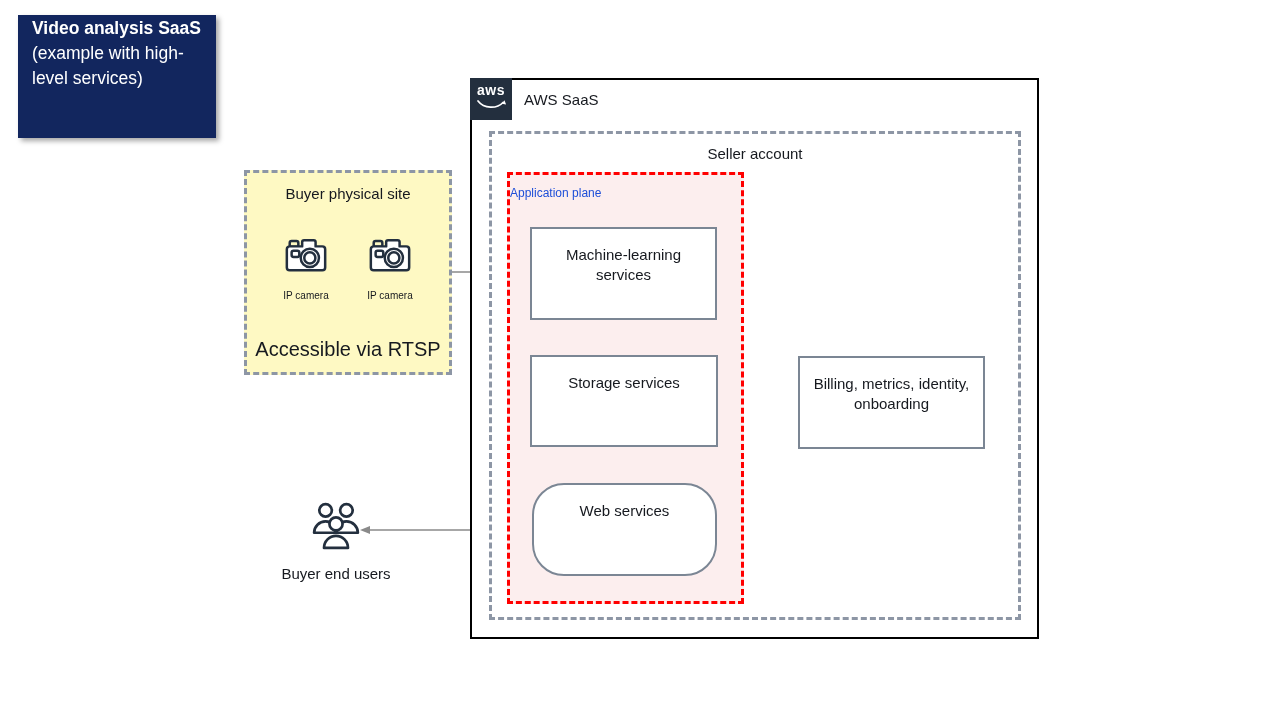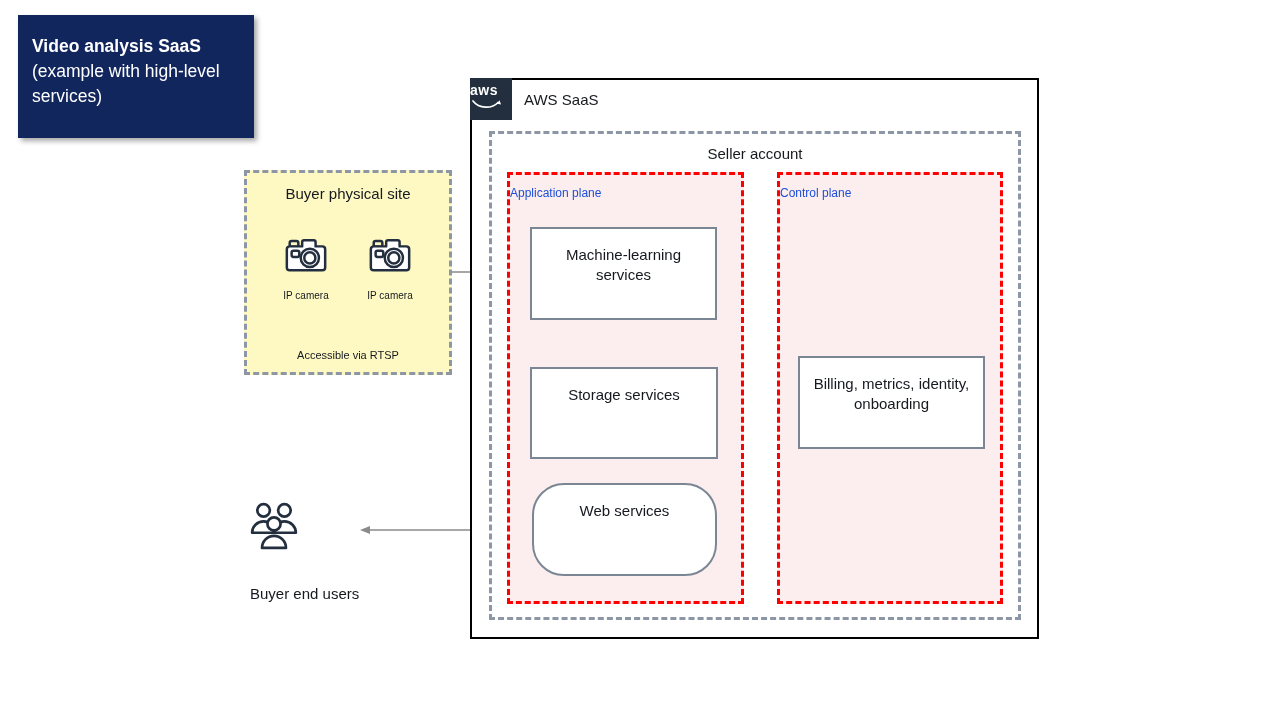--- a/index.html
+++ b/index.html
@@ -5,66 +5,66 @@
   * { margin:0; padding:0; box-sizing:border-box; }
   html,body { background:#ffffff; }
   body { font-family:"Liberation Sans", sans-serif; color:#16191f; }
   .canvas { position:relative; width:1280px; height:720px; background:#ffffff; overflow:hidden; }
 
   
   .connectors { position:absolute; left:0; top:0; width:1280px; height:720px; pointer-events:none; }
 
   
   .title-box {
-    position:absolute; left:18px; top:15px; width:236px; height:123px;
-    background:#12265E; color:#ffffff; padding:19px 14px;
+    position:absolute; left:18px; top:15px; width:198px; height:123px;
+    background:#12265E; color:#ffffff; padding:1px 14px;
     font-size:17.5px; line-height:25px;
     box-shadow:3px 3px 5px rgba(0,0,0,0.35);
   }
   .title-box .t-bold { font-weight:bold; }
 
   
   .aws-cloud { position:absolute; left:470px; top:78px; width:569px; height:561px; border:2px solid #000000; background:#ffffff; }
   .aws-logo {
     position:absolute; left:-2px; top:-2px; width:42px; height:42px;
-    background:#232F3E; color:#ffffff; text-align:left;
+    background:#232F3E; color:#ffffff; text-align:center;
   }
   .aws-logo .aws-word { display:block; font-size:14px; font-weight:bold; letter-spacing:0.5px; margin-top:5px; line-height:15px; }
   .aws-cloud-label { position:absolute; left:52px; top:11px; font-size:15px; color:#16191f; white-space:nowrap; }
 
   
   .seller { position:absolute; left:489px; top:131px; width:532px; height:489px; border:3px dashed #8D96A5; }
   .seller-label { position:absolute; left:0; top:11px; width:100%; text-align:center; font-size:15px; }
 
   
   .plane { position:absolute; border:3px dashed #FF0000; background:#FCEEEE; }
   .plane-app { left:507px; top:172px; width:237px; height:432px; }
   .plane-ctl { left:777px; top:172px; width:226px; height:432px; }
   .plane-label { position:absolute; left:0; top:11px; width:100%; text-align:left; font-size:12px; color:#1d4ed8; }
 
   
   .node {
     position:absolute; background:#ffffff; border:2px solid #7B8694;
     text-align:center; font-size:15px; line-height:20px; padding:16px 6px 0;
   }
   .node-ml      { left:530px; top:227px; width:187px; height:93px; }
-  .node-storage { left:530px; top:355px; width:188px; height:92px;margin-top:12px; }
+  .node-storage { left:530px; top:355px; width:188px; height:92px; }
   .node-web     { left:532px; top:483px; width:185px; height:93px;border-radius:32px; }
   .node-billing { left:798px; top:356px; width:187px; height:93px; }
 
   
   .buyer-site { position:absolute; left:244px; top:170px; width:208px; height:205px; border:3px dashed #8D96A5; background:#fef9c3; }
   .buyer-site-label { position:absolute; left:0; top:12px; width:100%; text-align:center; font-size:15px; }
   .camera-row { position:absolute; left:0; top:60px; width:100%; display:flex; justify-content:center; }
   .camera-block { width:84px; display:flex; flex-direction:column; align-items:center; }
   .camera-block .cam-label { margin-top:13px; font-size:10px; white-space:nowrap; }
-  .site-footer { position:absolute; left:0; bottom:11px; width:100%; text-align:center; font-size:11px; }
+  .site-footer { position:absolute; left:0; bottom:11px; width:100%; text-align:center; font-size:20px; }
 
   
-  .buyer-users { position:absolute; left:250px; top:501px; width:172px; display:flex; flex-direction:column; align-items:flex-start;gap:20px; }
+  .buyer-users { position:absolute; left:250px; top:501px; width:172px; display:flex; flex-direction:column; align-items:center; }
   .buyer-users .users-label { margin-top:14px; font-size:15px; white-space:nowrap; }
 </style>
 </head>
 <body>
 
 <div class="canvas">
 
   <svg class="connectors" viewBox="0 0 1280 720">
     <g stroke="#8A8A8A" stroke-width="1.5" fill="#8A8A8A">
 
@@ -172,22 +172,19 @@
   </div>
 
   <div class="seller">
     <div class="seller-label">Seller account</div>
   </div>
 
   <div class="plane plane-app">
     <div class="plane-label">Application plane</div>
   </div>
 
-  <div class="plane plane-ctl">
-    <div class="plane-label">Control plane</div>
-  </div>
 
   <div class="node node-ml">Machine-learning services</div>
   <div class="node node-storage">Storage services</div>
   <div class="node node-web">Web services</div>
   <div class="node node-billing">Billing, metrics, identity, onboarding</div>
 
 </div>
 
 </body></html>

